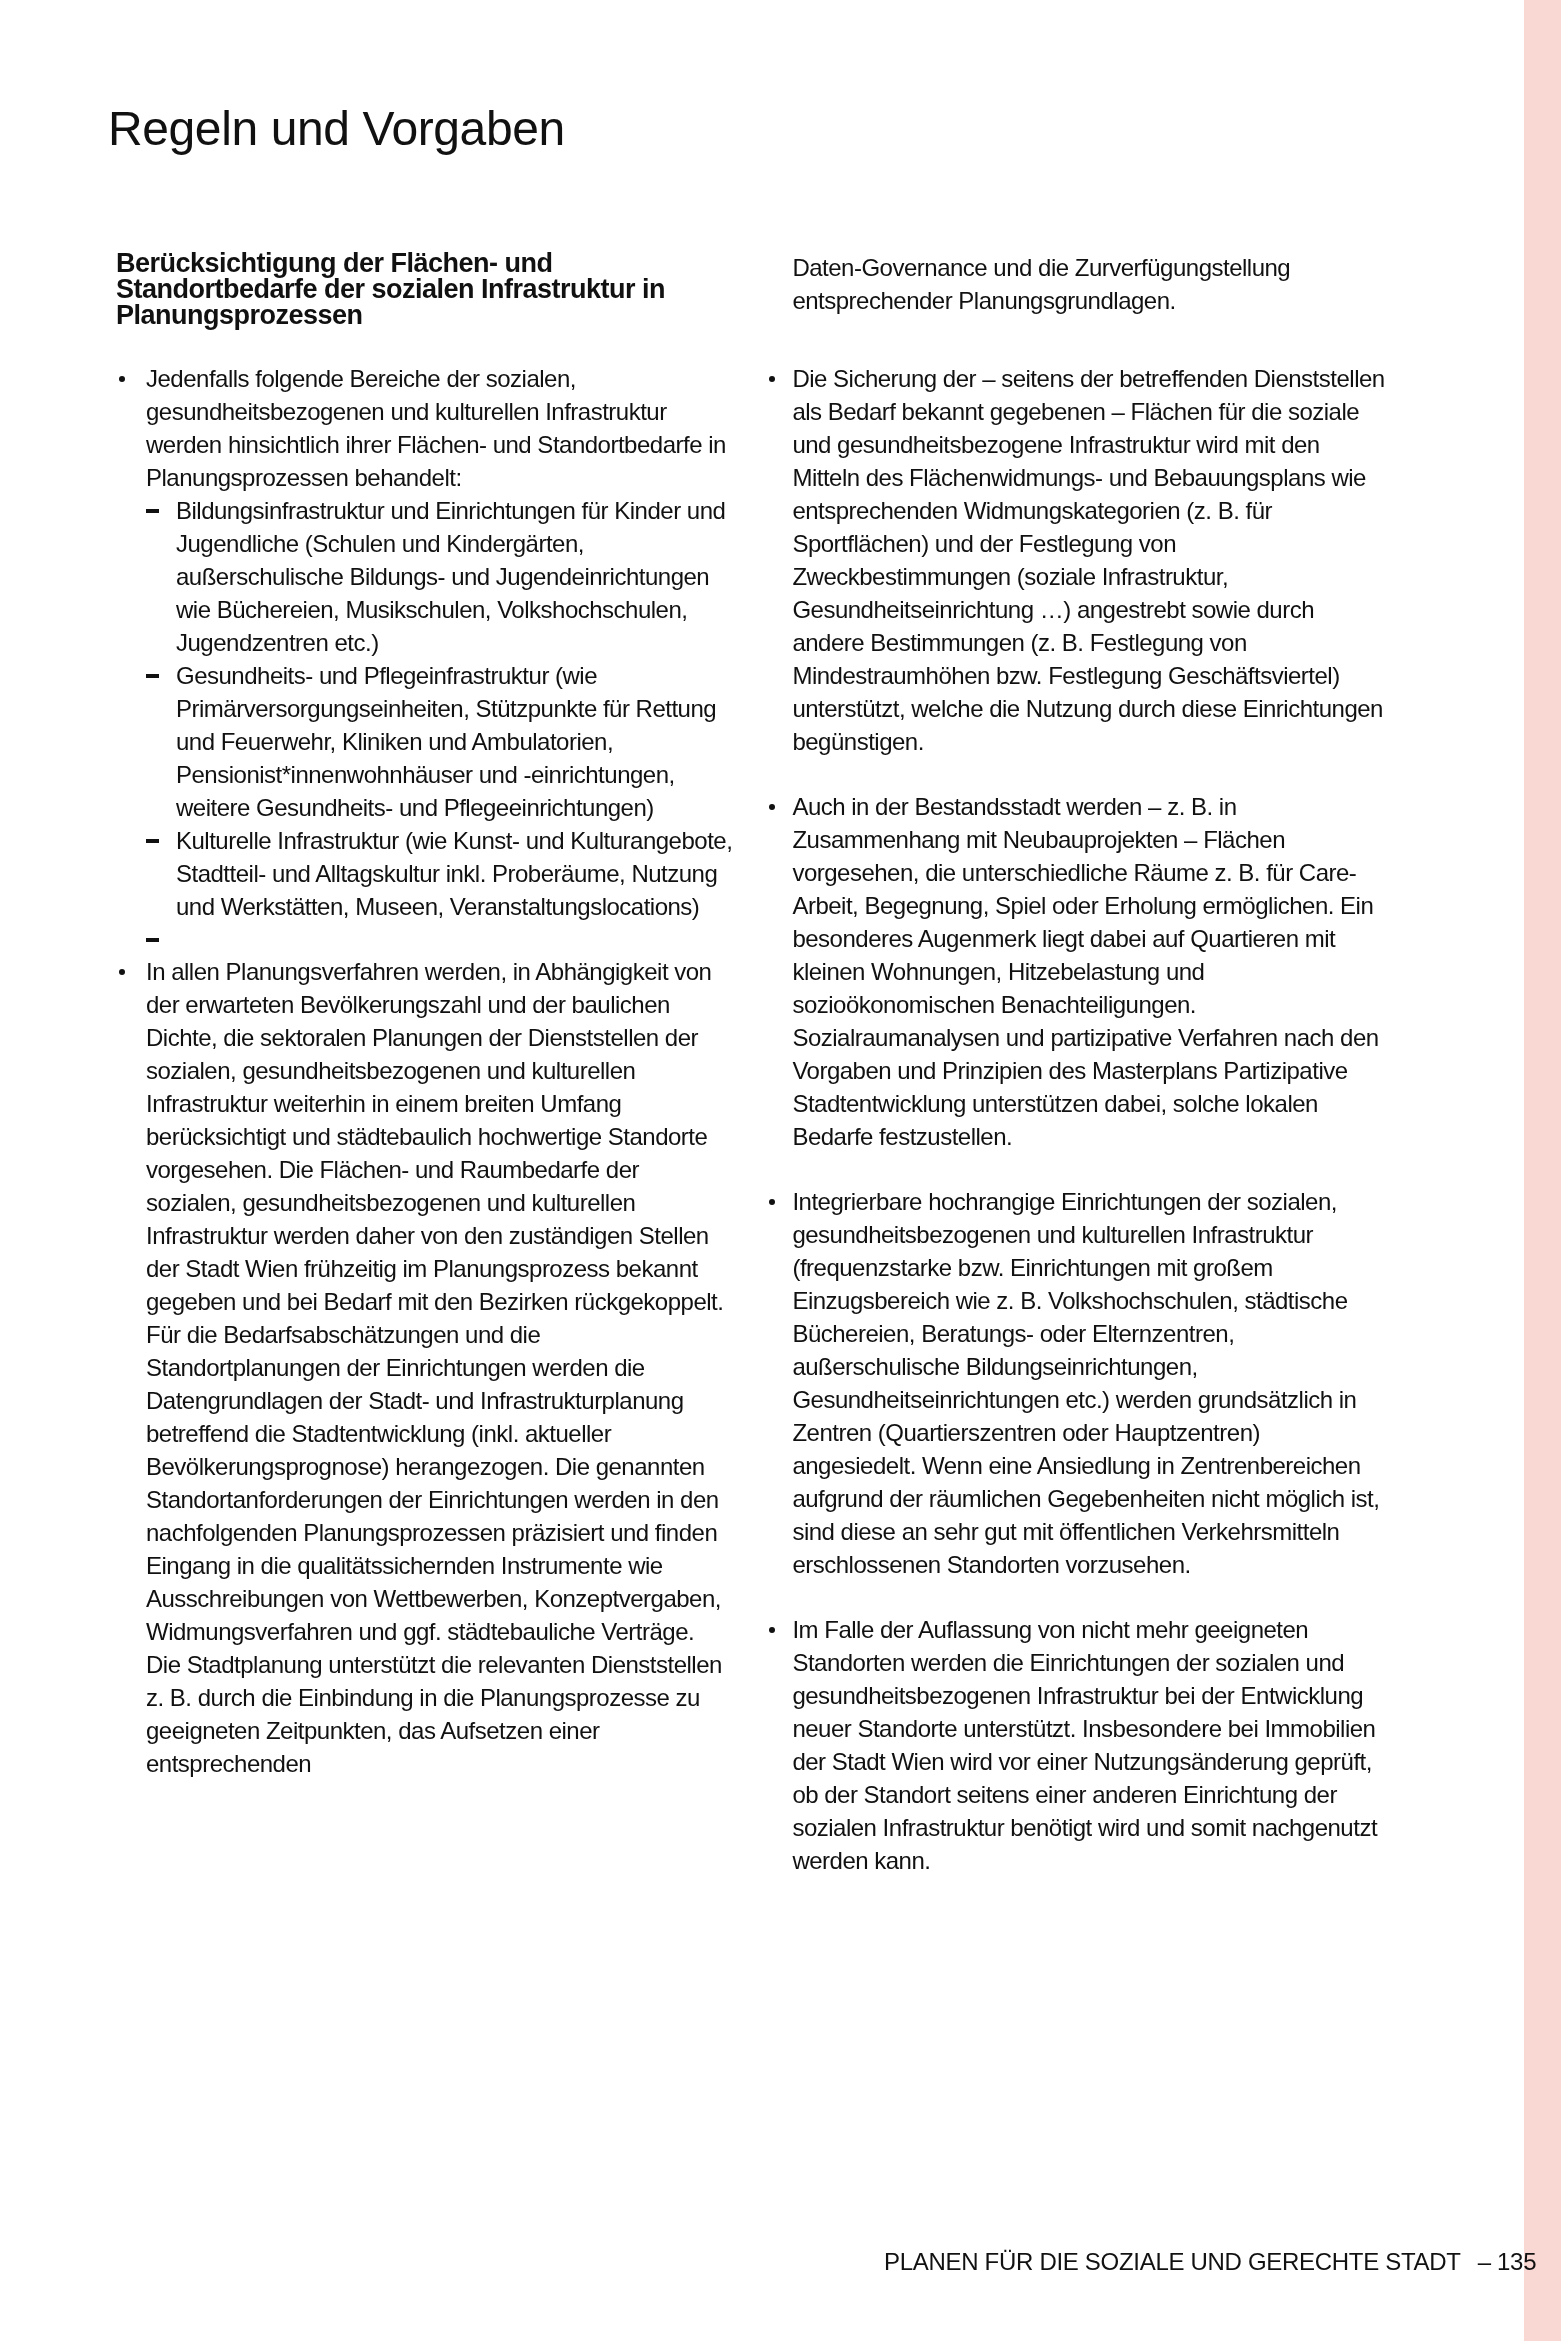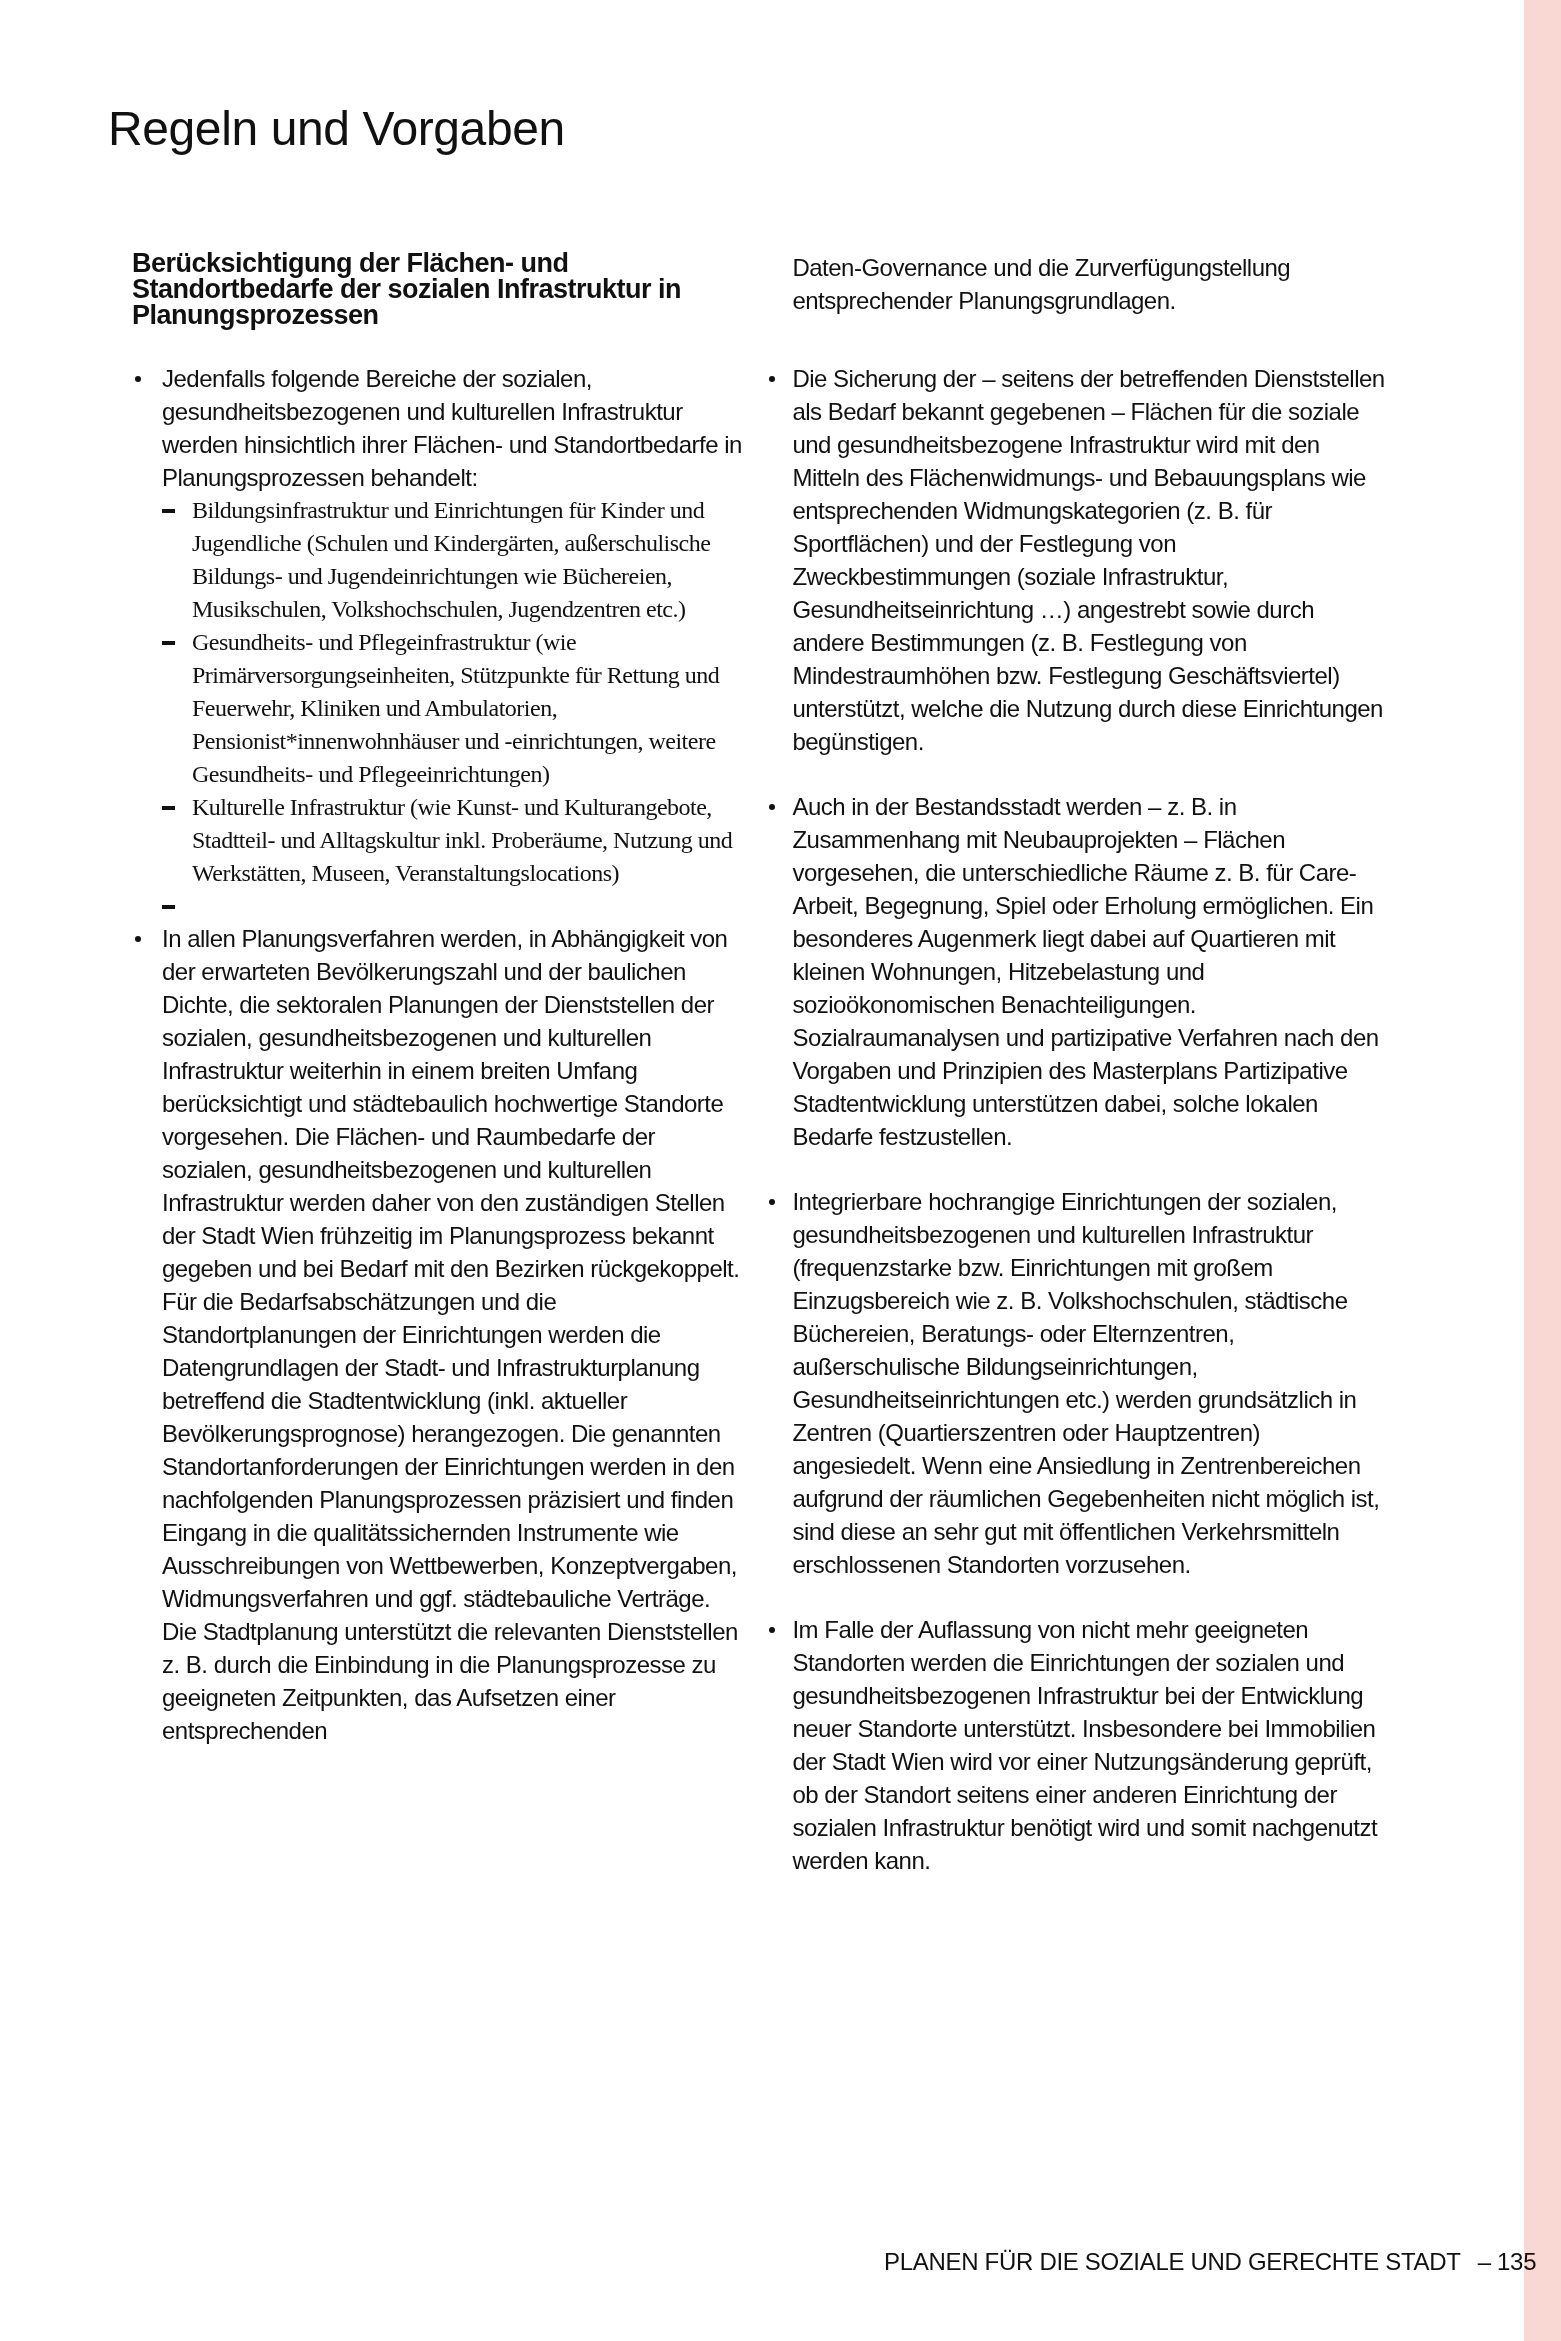--- a/index.html
+++ b/index.html
@@ -14,39 +14,39 @@
   }
   .page-title {
     position: absolute; left: 108px; top: 105px;
     font-size: 48px; font-weight: 400; line-height: 1; letter-spacing: -0.4px;
     margin: 0; white-space: nowrap;
   }
   .col {
     position: absolute; top: 250px;
     font-size: 24px; line-height: 33px; letter-spacing: -0.5px;
   }
-  .col-left { left: 132px; width: 617px; }
+  .col-left { left: 116px; width: 617px; }
   .col-right { left: 769px; width: 617px; top: 251px; }
   .sub-heading {
     font-weight: 700; font-size: 27px; line-height: 26px; letter-spacing: -0.5px;
     margin: 0 0 34px 0;
   }
   .bullet {
     position: relative; padding-left: 30px; margin: 0 0 32px 0;
   }
   .bullet .dot {
     position: absolute; left: 0; top: 0; width: 30px;
   }
   .bullet .dot::before {
     content: ""; position: absolute; left: 3.1px; top: 14px;
     width: 6.2px; height: 6.2px; border-radius: 50%; background: #111;
   }
   .bullet-text { display: block; }
   .sub-list { margin: 0; padding: 0; list-style: none; }
-  .sub-item { position: relative; padding-left: 30px; font-family: Liberation Serif, serif; }
+  .sub-item { position: relative; padding-left: 30px; }
   .sub-item .dash {
     position: absolute; left: 0; top: 15px; width: 13.3px; height: 3.9px; background: #111;
   }
   .continuation { padding-left: 23.4px; margin: 0 0 45px 0; }
   .col-right .bullet { padding-left: 23.4px; }
   .col-right .bullet .dot::before { left: 0; }
   .footer {
     position: absolute; left: 884px; top: 2248px;
     font-size: 24px; letter-spacing: -0.3px; white-space: nowrap;
   }

